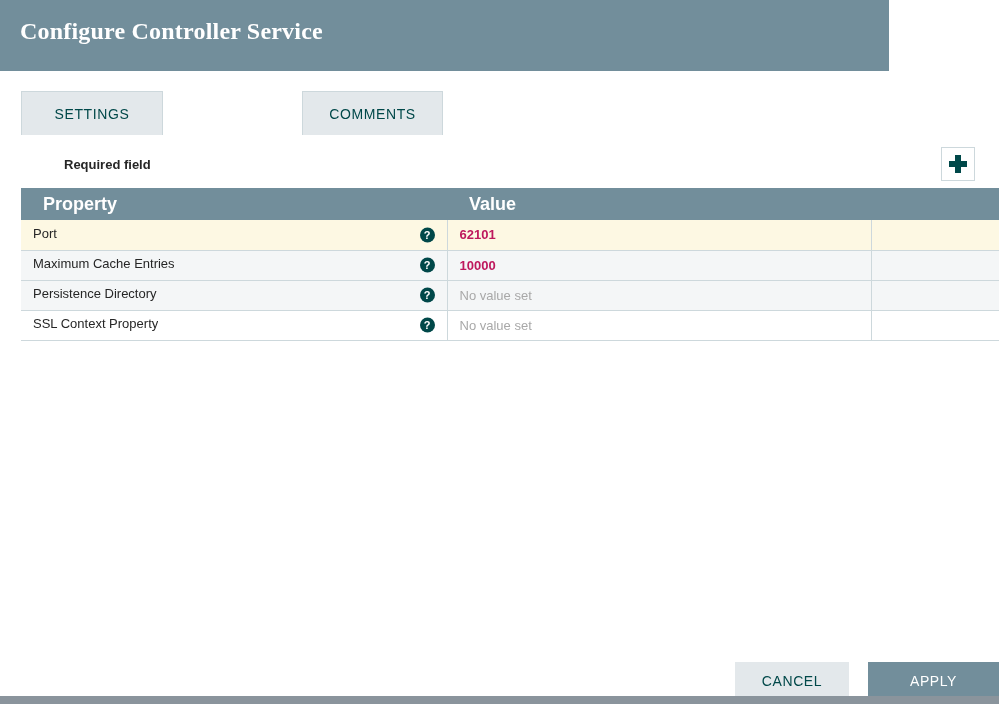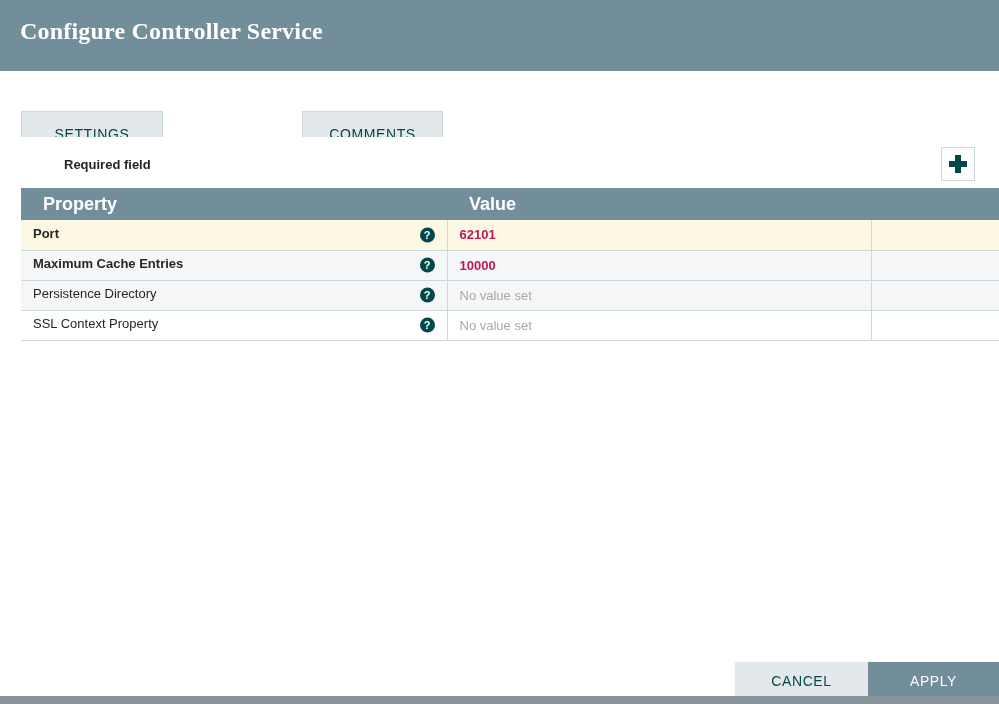--- a/index.html
+++ b/index.html
@@ -15,21 +15,21 @@
     font-family: "Liberation Sans", sans-serif;
     font-size: 13px;
     color: #262626;
     position: relative;
   }
 
   
   .dialog-header {
     position: absolute;
     left: 0; top: 0;
-    width: 999px;
+    width: 889px;
     height: 71px;
     background: #728e9b;
     box-sizing: border-box;
   }
   .dialog-title {
     position: absolute;
     left: 20px;
     top: 18px;
     font-size: 24px;
     font-weight: bold;
@@ -39,21 +39,20 @@
     white-space: nowrap;
   }
 
   
   .tab-strip {
     position: absolute;
     left: 0;
     top: 71px;
     width: 999px;
     height: 66px;
-    margin-top: 20px;
   }
   .tab-underline {
     position: absolute;
     left: 0;
     top: 135px;
     width: 999px;
     height: 2px;
     background: #004849;
   }
   .tab {
@@ -186,21 +185,21 @@
     position: relative;
     padding-right: 34px !important;
   }
   .prop-name {
     display: inline-block;
     white-space: nowrap;
     overflow: hidden;
     text-overflow: ellipsis;
     max-width: 370px;
   }
-  .prop-name.required { font-weight: bold; }
+  .prop-name.required { font-weight: normal; }
 
   .help-icon {
     position: absolute;
     right: 12px;
     top: 50%;
     transform: translateY(-50%);
     width: 15px;
     height: 15px;
     border-radius: 50%;
     background: #004849;
@@ -232,21 +231,21 @@
     display: flex;
     align-items: center;
     justify-content: center;
     font-size: 14px;
     letter-spacing: 0.6px;
     cursor: pointer;
     user-select: none;
   }
   .btn-cancel {
     left: 735px;
-    width: 133px;
+    width: 114px;
     background: #e3e8eb;
     color: #004849;
   }
   .btn-apply {
     left: 868px;
     width: 131px;
     background: #728e9b;
     color: #ffffff;
   }
 

